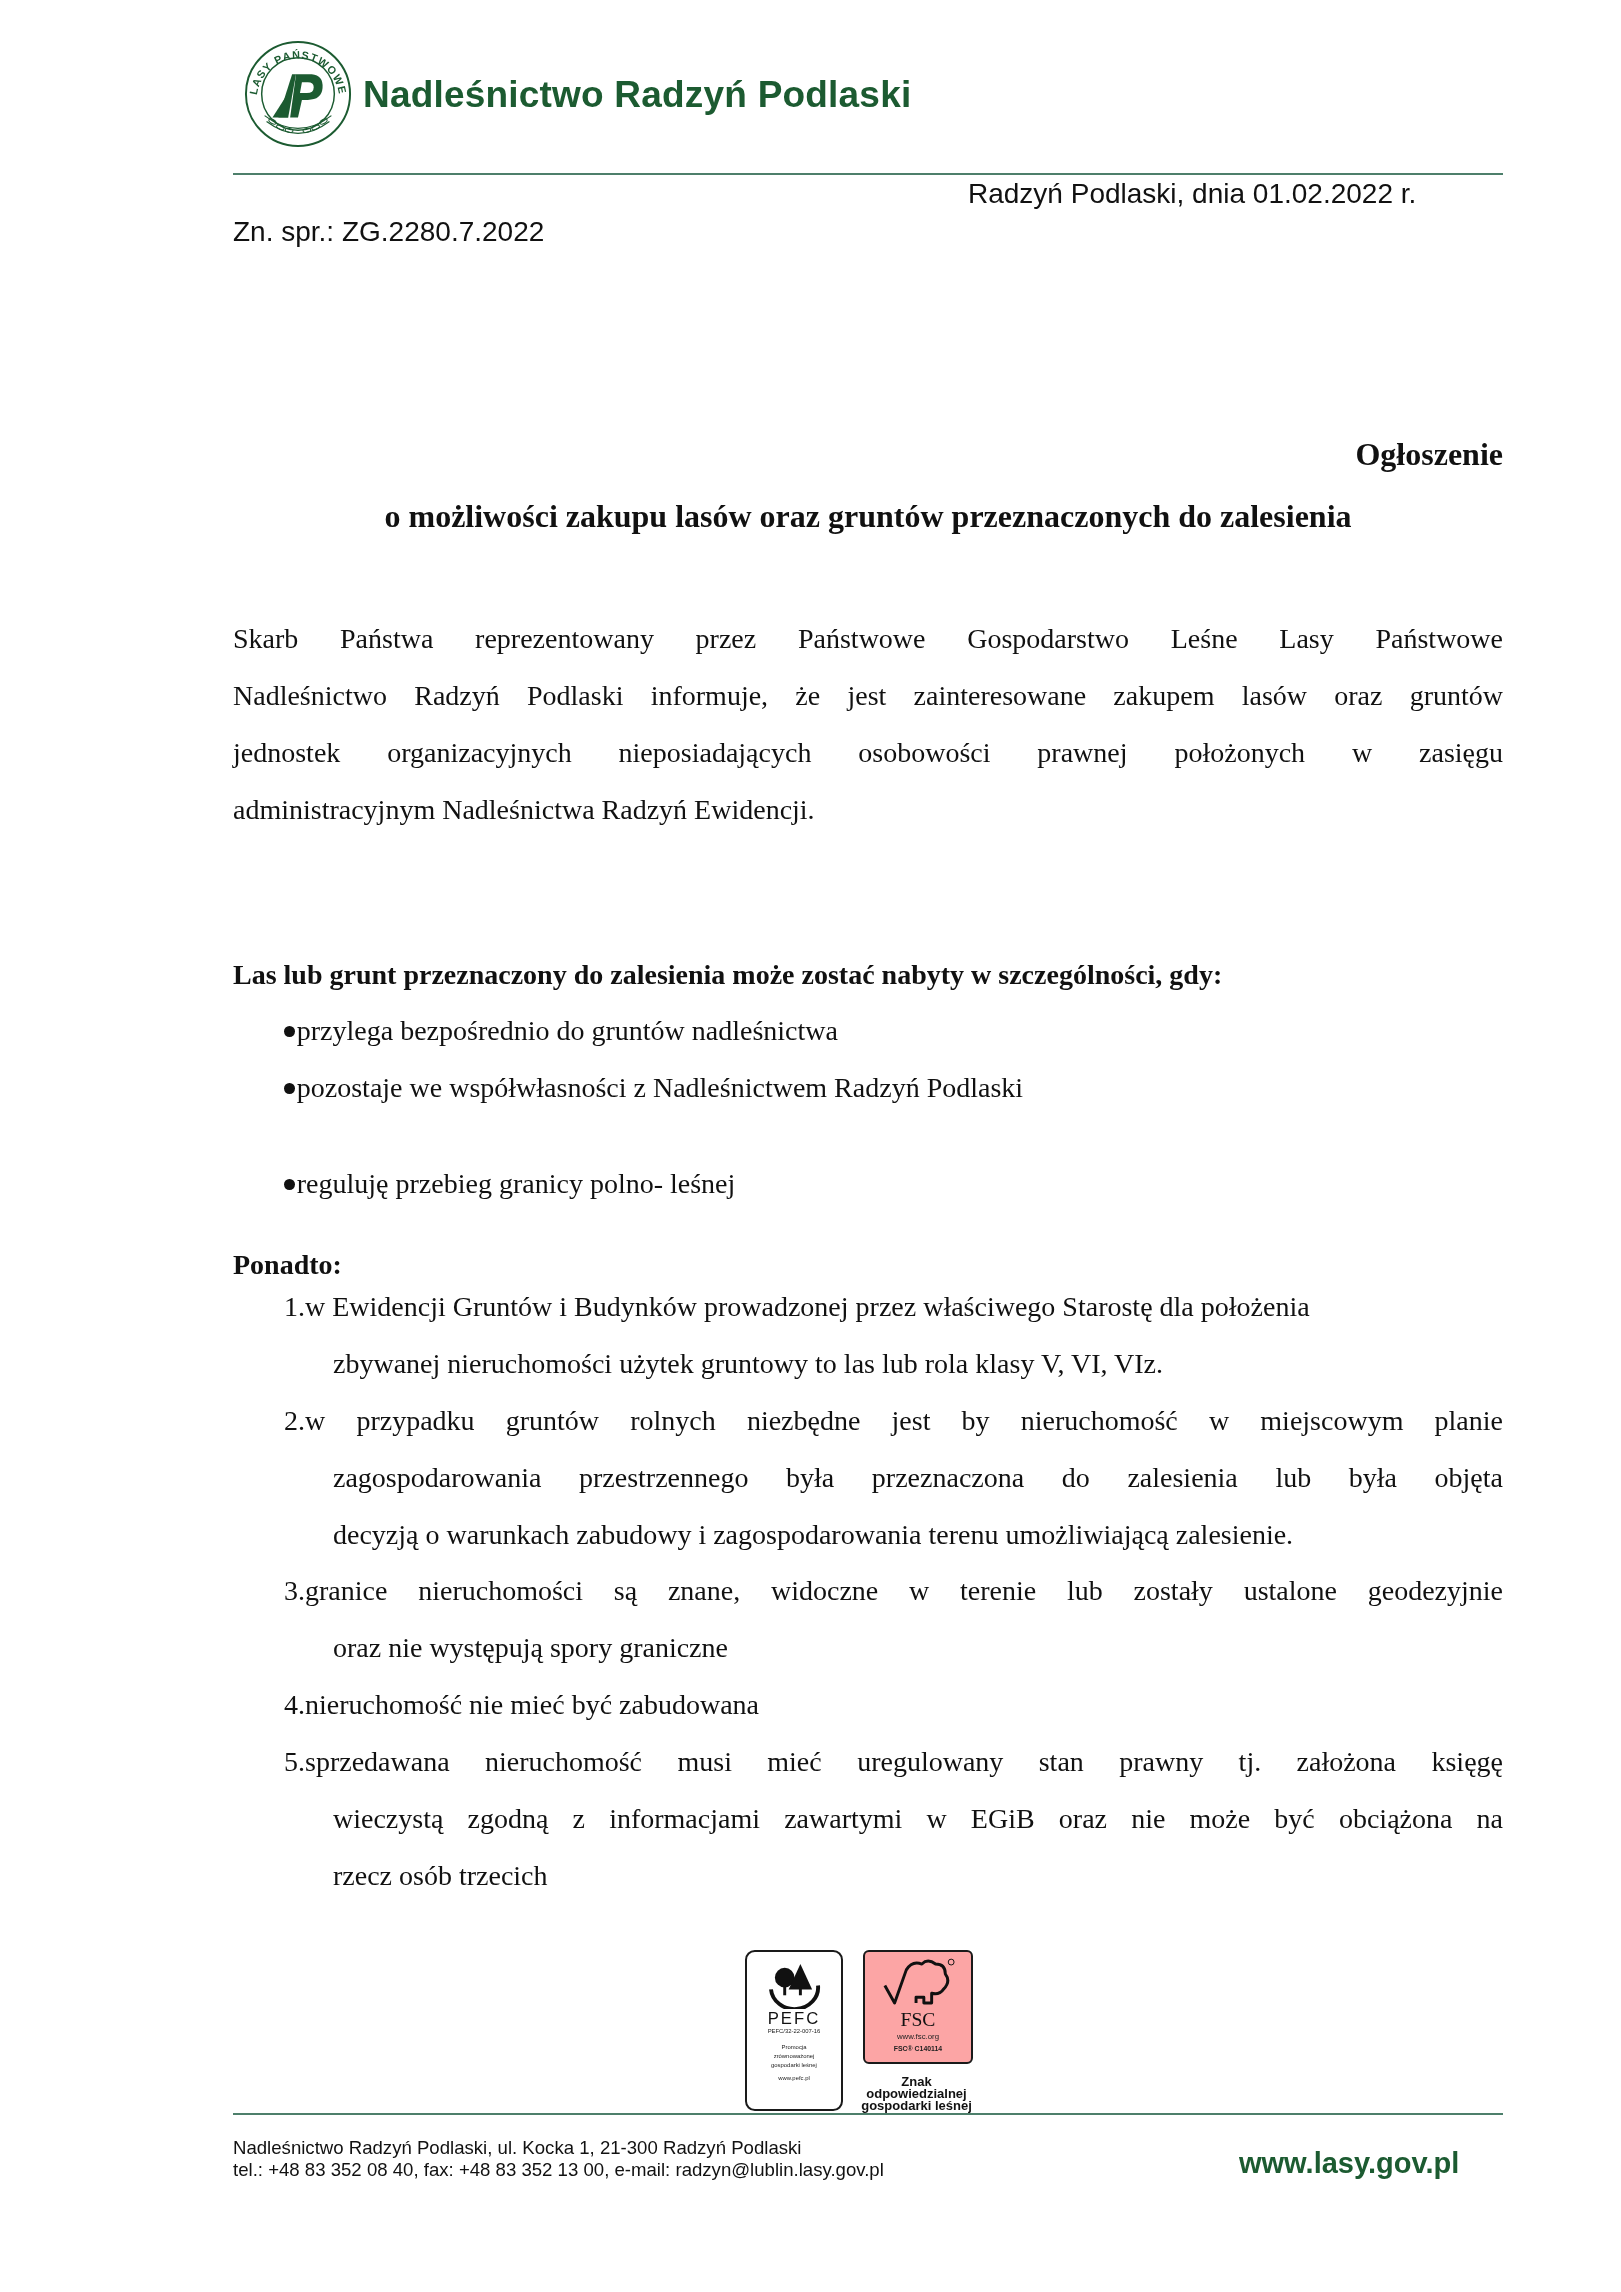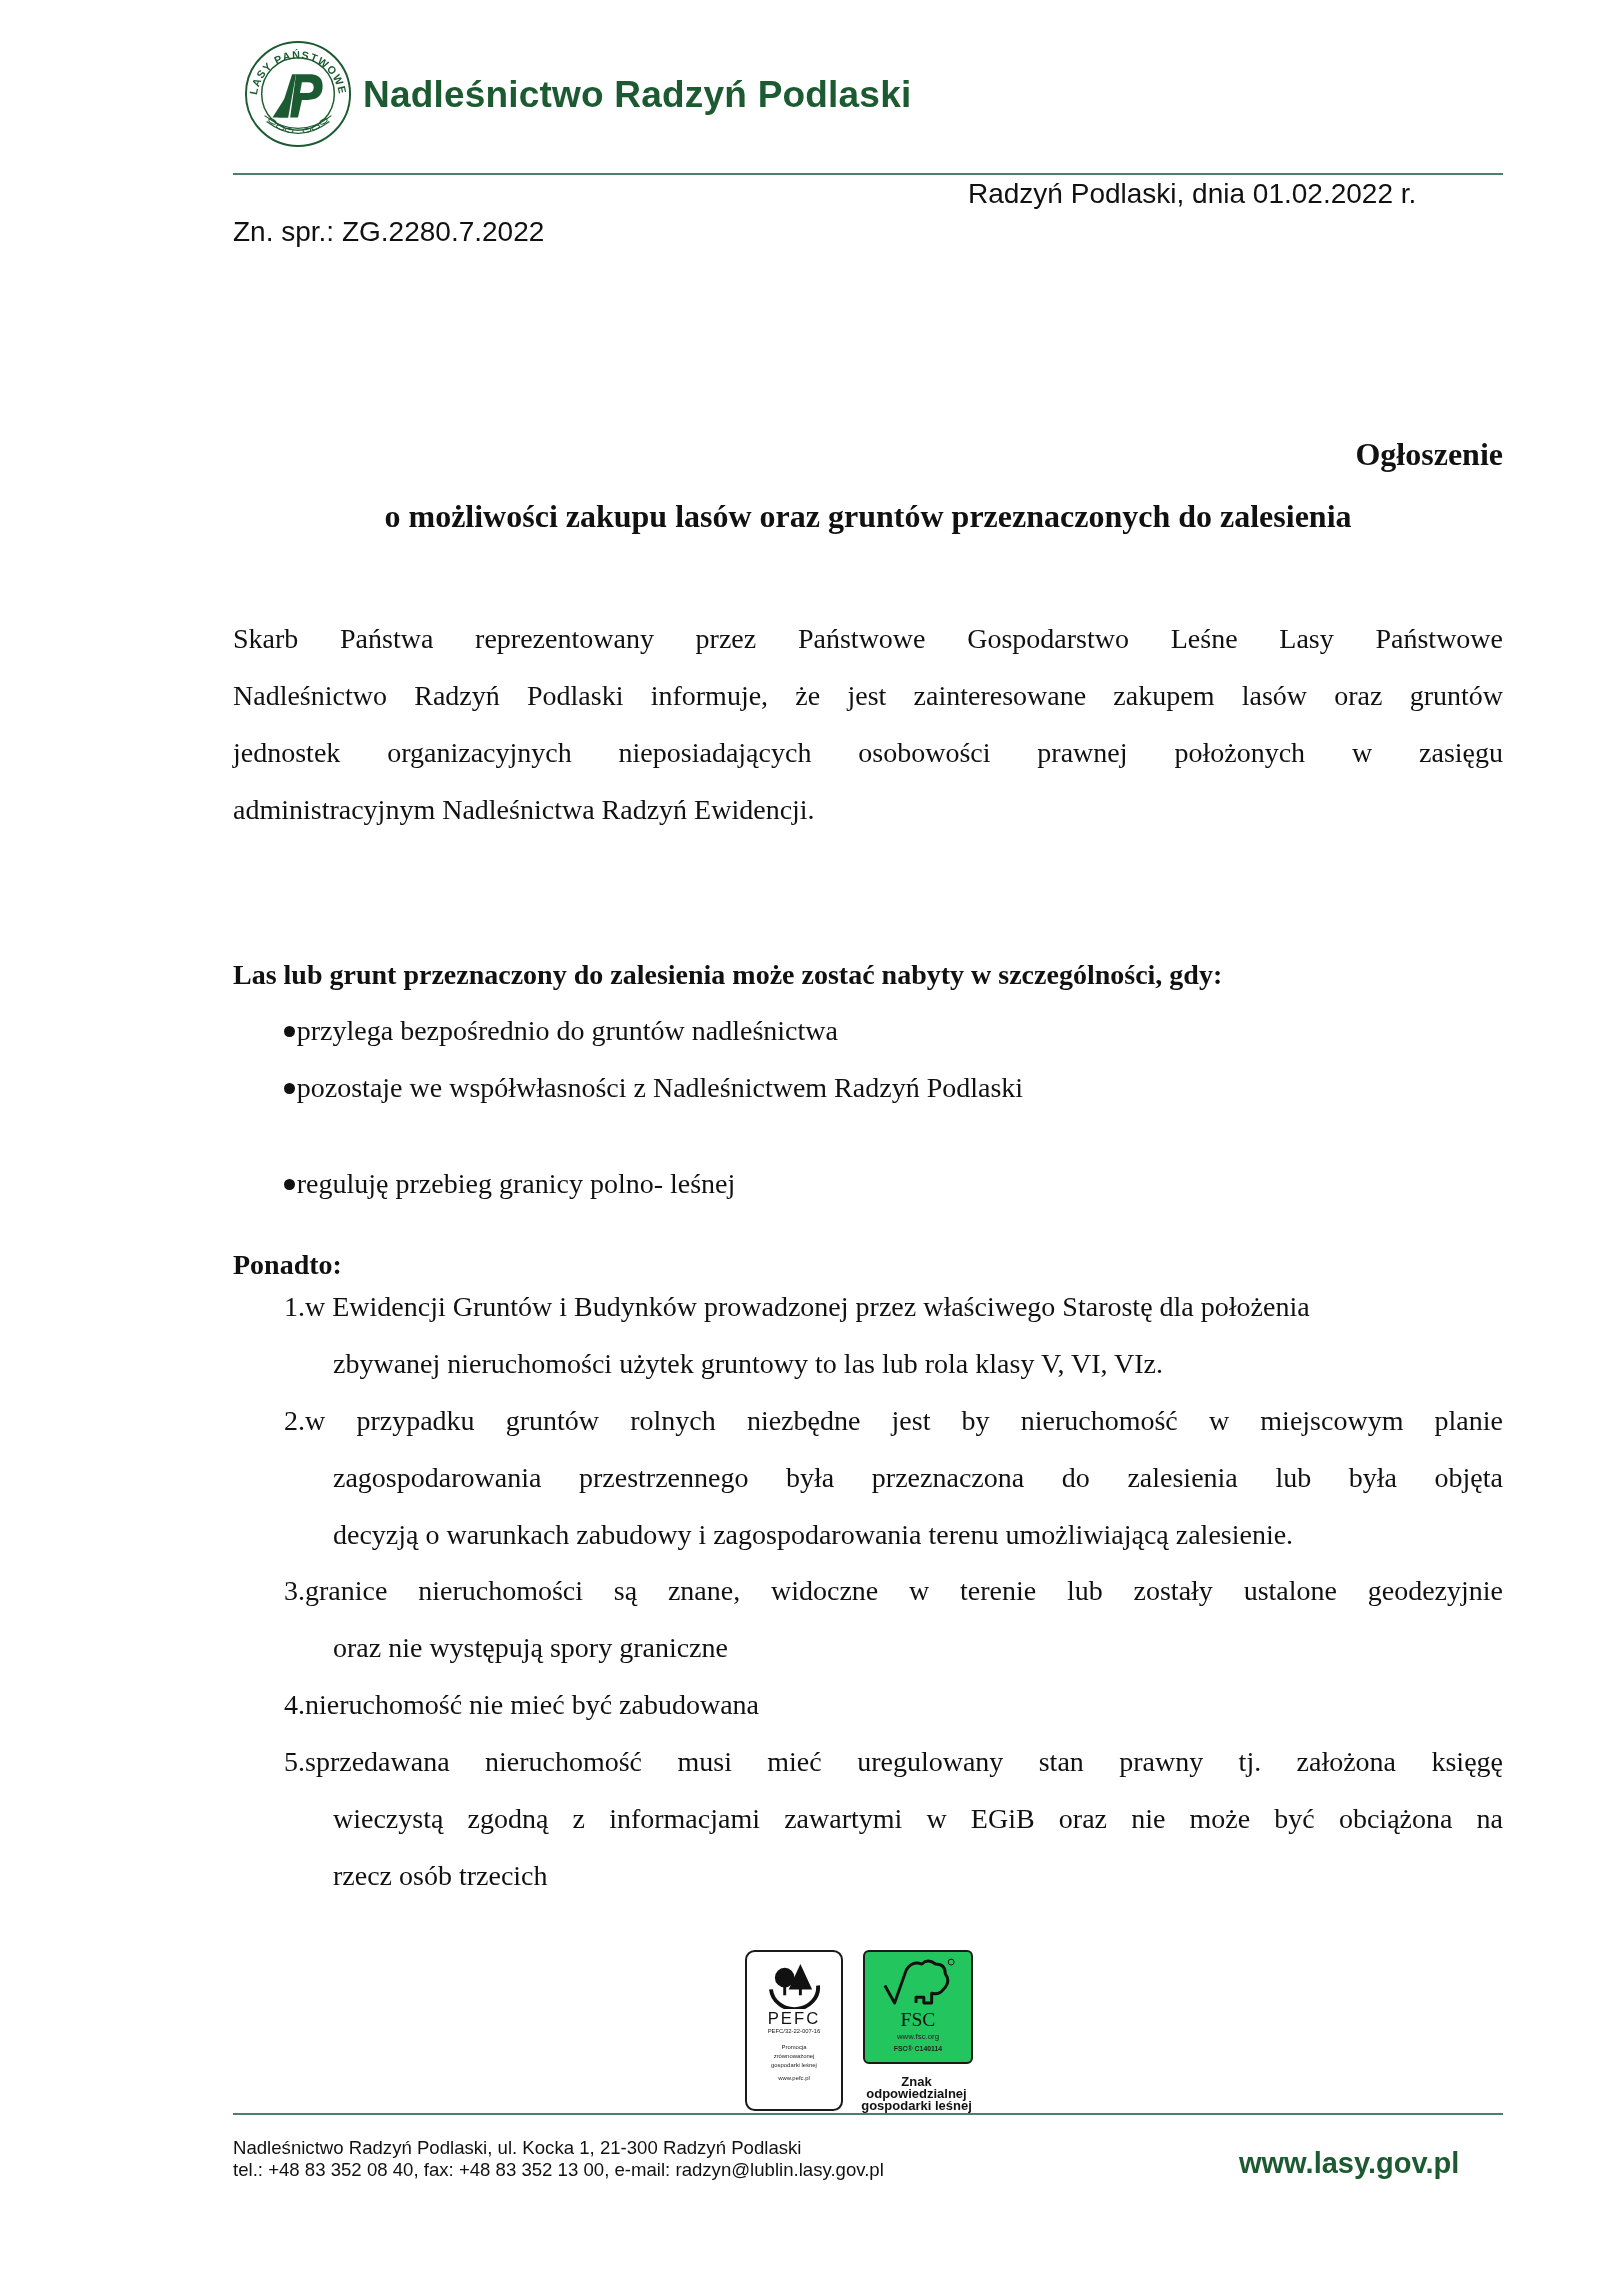--- a/index.html
+++ b/index.html
@@ -29,21 +29,21 @@
     #conditions-heading { left: 233px; top: 959px; font-size: 28px; font-weight: bold; white-space: nowrap; }
     .bullet { left: 284px; font-size: 28px; white-space: nowrap; }
     .bullet .dot { display: inline-block; width: 10.8px; height: 10.8px; background: #111; border-radius: 50%; vertical-align: middle; margin-right: 2px; position: relative; top: -2px; }
 
     #moreover-heading { left: 233px; top: 1249px; font-size: 28px; font-weight: bold; white-space: nowrap; }
     .num-item { left: 284px; width: 1219px; font-size: 28px; line-height: 57px; }
     .num-item .cont { padding-left: 49px; }
 
     
     #pefc-box { left: 745px; top: 1950px; width: 94px; height: 157px; border: 2.9px solid #1a1a1a; border-radius: 9.8px; background: #fff; }
-    #fsc-box { left: 863px; top: 1950px; width: 106px; height: 110px; border: 2px solid #1a1a1a; border-radius: 5.9px; background: #22c55e; }
+    #fsc-box { left: 863px; top: 1950px; width: 106px; height: 110px; border: 2px solid #1a1a1a; border-radius: 5.9px; background: #fca5a5; }
     .tiny { font-family: "Liberation Sans", sans-serif; text-align: center; position: absolute; left: 0; width: 100%; color: #222; }
     #fsc-caption { left: 851px; top: 2076px; width: 131px; text-align: center; font-size: 13px; font-weight: bold; line-height: 11.8px; }
 
     
     #footer-rule { left: 233px; top: 2113px; width: 1270px; height: 2px; background: #4d7f6b; }
     #footer-address { left: 233px; top: 2137px; font-size: 18.6px; white-space: nowrap; }
     #footer-contact { left: 233px; top: 2159px; font-size: 18.6px; white-space: nowrap; }
     #footer-website { left: 1239px; top: 2147px; font-size: 29px; font-weight: bold; color: #1c5b31; white-space: nowrap; }
   </style>
 </head>

